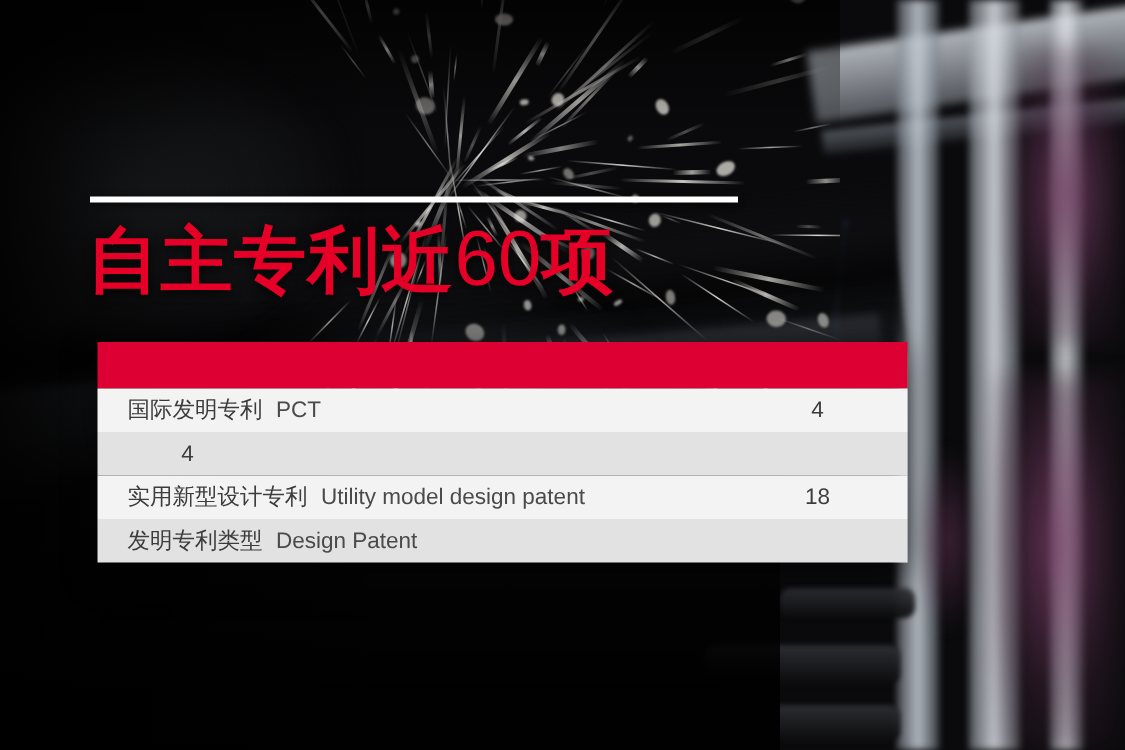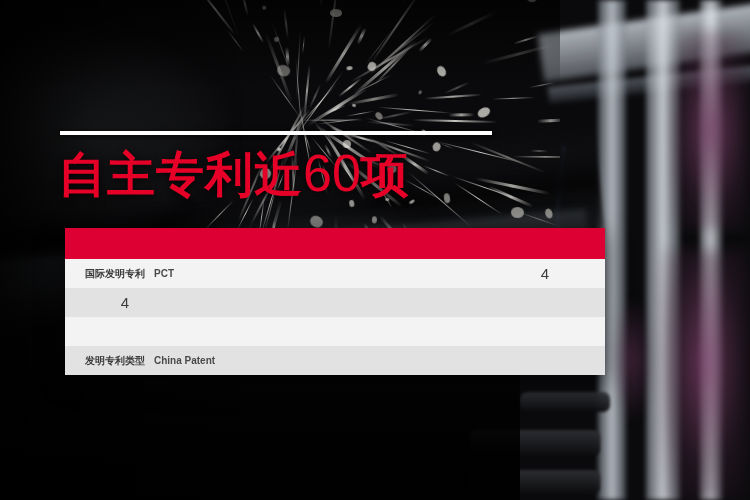--- a/index.html
+++ b/index.html
@@ -124,21 +124,21 @@
     flex:0 0 120px;text-align:center;
     color:#ffffff;font-size:15px;font-weight:700;letter-spacing:0.5px;
   }
   .tr{
     display:flex;align-items:center;height:29px;
   }
   .tr.odd{background:#f3f3f3;}
   .tr.even{background:#e2e2e2;}
   .td-type{
     flex:1 1 auto;padding-left:20px;
-    color:#3c3c3c;font-size:10px;white-space:nowrap;font-weight:bold;
+    color:#3c3c3c;font-size:15px;white-space:nowrap;
   }
   .td-type .en{margin-left:9px;color:#4a4a4a;}
   .td-count{
     flex:0 0 120px;text-align:center;
     color:#3c3c3c;font-size:15px;
   }
 
   .caption-bottom{
     position:absolute;left:58px;top:403px;
     font-size:31px;line-height:1;
@@ -343,22 +343,24 @@
       </div>
       <div id="table-body">
           <div class="tr odd">
             <div class="td-type"><span>国际发明专利</span><span class="en">PCT</span></div>
             <div class="td-count">4</div>
           </div>
           <div class="tr even">
             <div class="td-count">4</div>
           </div>
           <div class="tr odd">
+            <div class="td-type"><span>实用新型设计专利</span><span class="en">Utility model design patent</span></div>
+            <div class="td-count">18</div>
           </div>
           <div class="tr even">
-            <div class="td-type"><span>发明专利类型</span><span class="en">China Patent</span></div>
+            <div class="td-type"><span>发明专利类型</span><span class="en">Design Patent</span></div>
           </div>
         </div>
     </div>
 
 
   </div>
 </div>
 
 </body></html>

